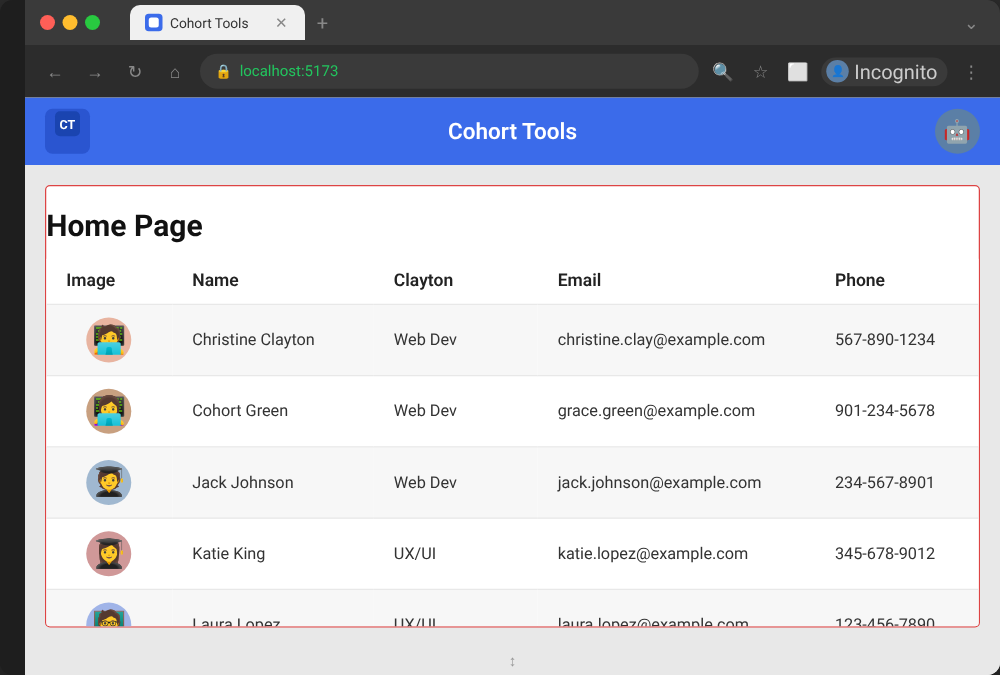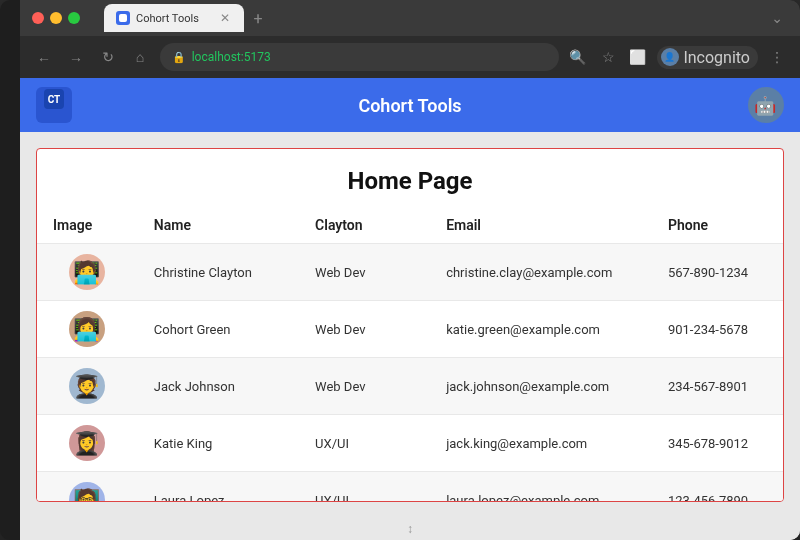--- a/index.html
+++ b/index.html
@@ -268,21 +268,20 @@
 
     .card {
       background: white;
       border: 1px solid #d44;
       border-radius: 4px;
       overflow: hidden;
       height: 100%;
     }
 
     .page-heading {
-      text-align: center;
       padding: 18px 0 12px;
       font-size: 24px;
       font-weight: 700;
       color: #111;
     }
 
     table {
       width: 100%;
       border-collapse: collapse;
     }
@@ -450,21 +449,21 @@
               <tr>
       <td>
         <div class="avatar-cell">
           <div class="student-avatar" style="background:#c8a080; font-size:22px; display:flex; align-items:center; justify-content:center; width:36px; height:36px; border-radius:50%;">
             👩‍💻
           </div>
         </div>
       </td>
       <td>Cohort Green</td>
       <td>Web Dev</td>
-      <td>katie.green@example.com</td>
+      <td>grace.green@example.com</td>
       <td>901-234-5678</td>
     </tr>
               <tr>
       <td>
         <div class="avatar-cell">
           <div class="student-avatar" style="background:#a0b8d0; font-size:22px; display:flex; align-items:center; justify-content:center; width:36px; height:36px; border-radius:50%;">
             🧑‍🎓
           </div>
         </div>
       </td>
@@ -476,21 +475,21 @@
               <tr>
       <td>
         <div class="avatar-cell">
           <div class="student-avatar" style="background:#d09898; font-size:22px; display:flex; align-items:center; justify-content:center; width:36px; height:36px; border-radius:50%;">
             👩‍🎓
           </div>
         </div>
       </td>
       <td>Katie King</td>
       <td>UX/UI</td>
-      <td>jack.king@example.com</td>
+      <td>katie.lopez@example.com</td>
       <td>345-678-9012</td>
     </tr>
               <tr>
       <td>
         <div class="avatar-cell">
           <div class="student-avatar" style="background:#a0b4e8; font-size:22px; display:flex; align-items:center; justify-content:center; width:36px; height:36px; border-radius:50%;">
             🧑‍🏫
           </div>
         </div>
       </td>

